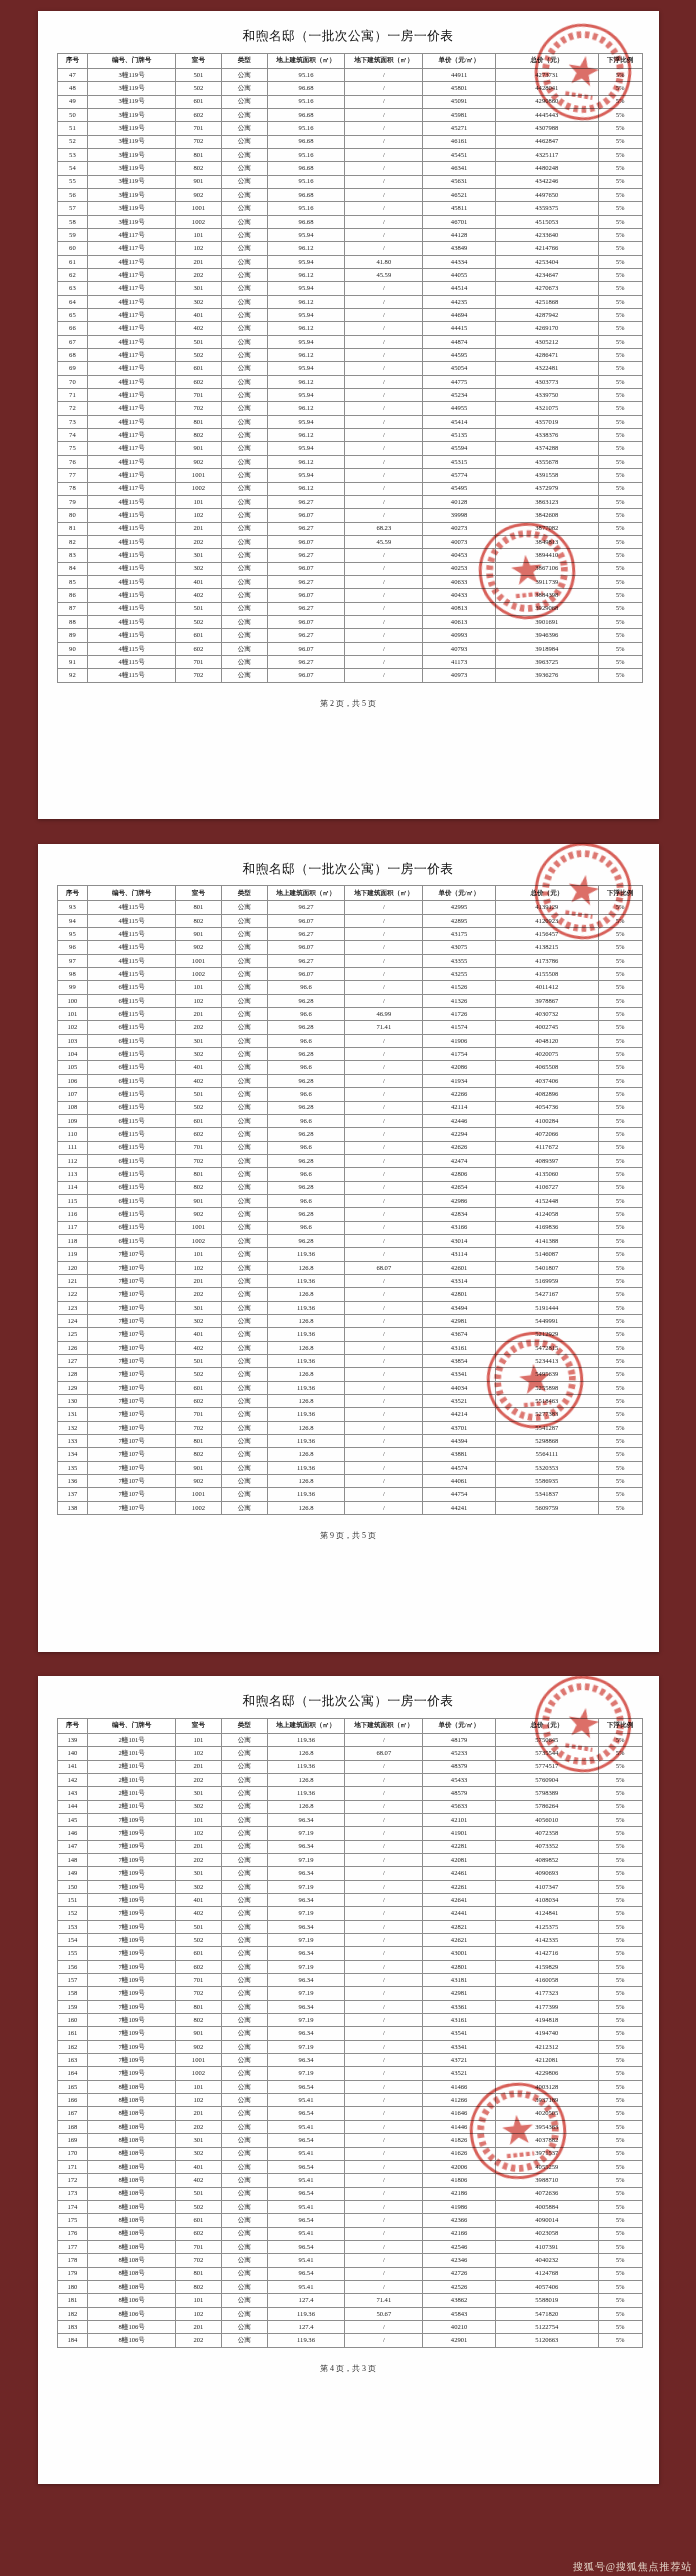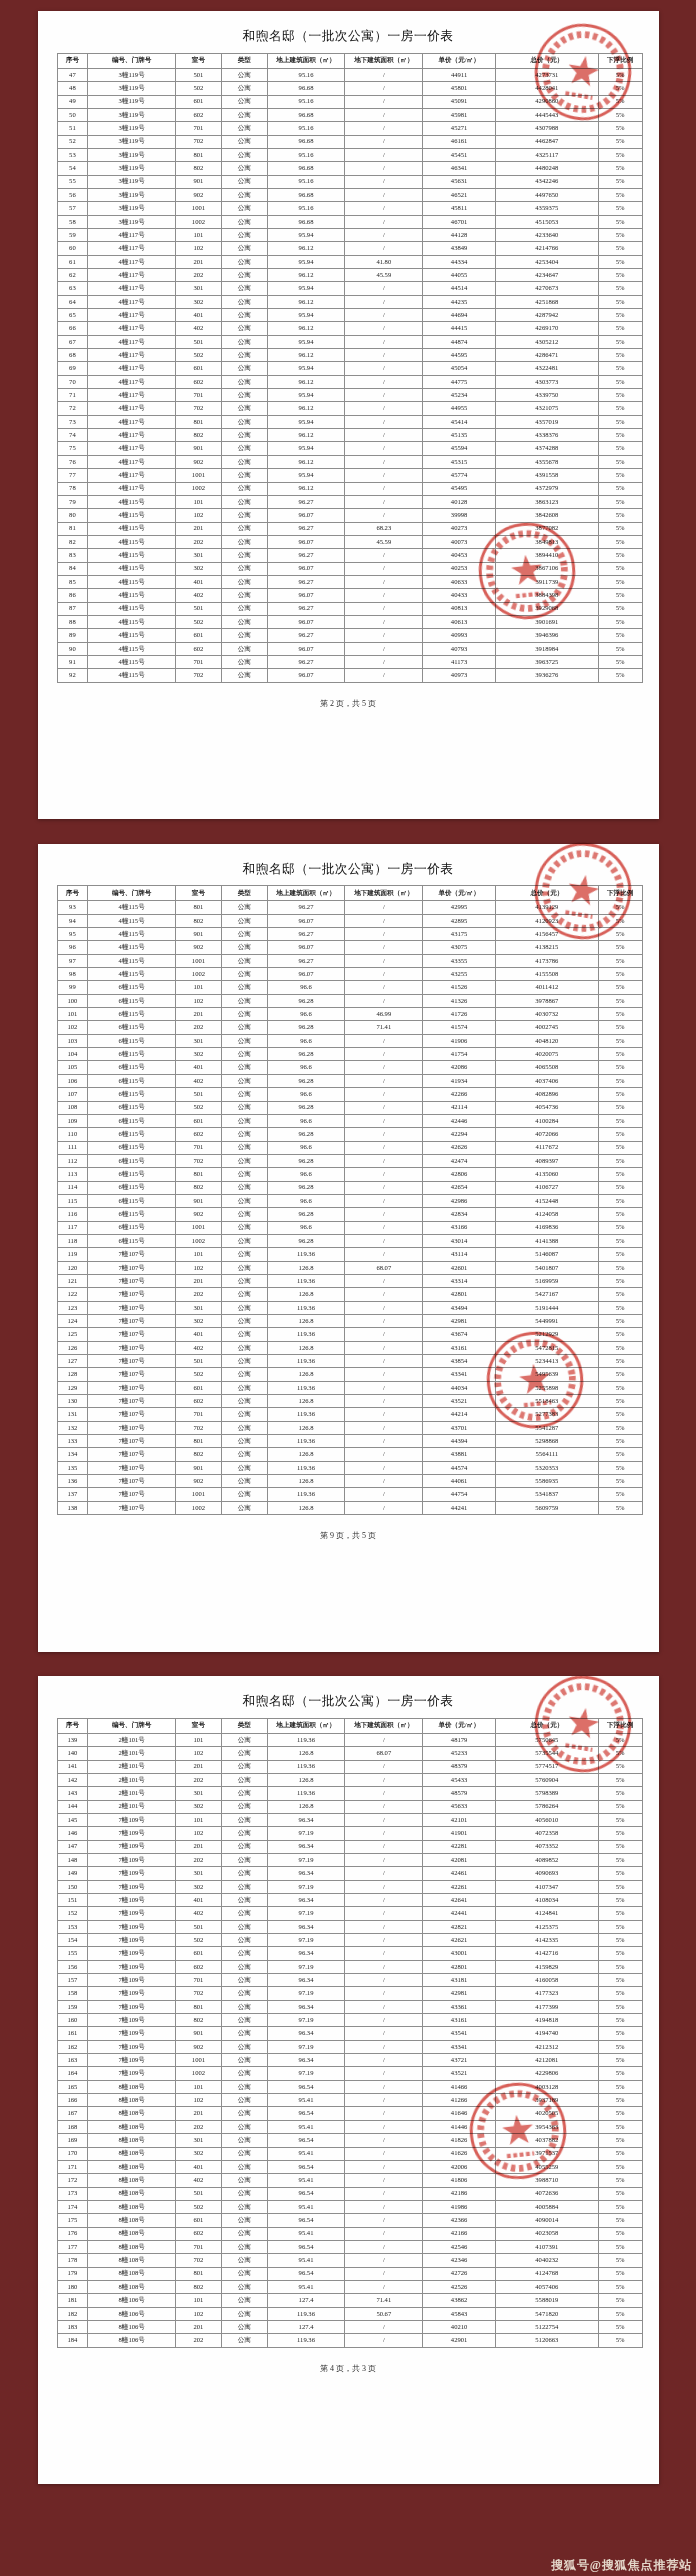--- a/index.html
+++ b/index.html
@@ -39,22 +39,22 @@
     color:var(--seal,#cd3128);opacity:.78;mix-blend-mode:multiply;
     filter:blur(0.3px);
   }
   .stamp svg{width:100%;height:100%}
   .stamp-top{top:-3.8px;right:24.5px;transform:rotate(10deg)}
   .stamp-mid{top:63%;right:81px;transform:rotate(-6deg)}
   .page:nth-child(1) .stamp-top{top:9.4px}
   .page:nth-child(2) .stamp-mid{top:60%;right:73px}
   .page:nth-child(3) .stamp-mid{top:50%;right:90px}
   .watermark{
-    position:absolute;right:3.8px;bottom:1.9px;font-size:12px;
-    color:#e3d6c9;letter-spacing:0.9px;font-weight:bold;
+    position:absolute;right:3.8px;bottom:1.9px;font-size:10px;
+    color:#e3d6c9;letter-spacing:0.9px;
   }
 </style>
 </head>
 <body style="--bg: #6e2626; --seal: #cd3128;">
 
 <div class="stack" id="page-stack">
   <div class="page">
     <div class="stamp stamp-top">
       <svg viewBox="0 0 120 120" aria-hidden="true">
         <circle cx="60" cy="60" r="55" fill="none" stroke="currentColor" stroke-width="3.5"></circle>

